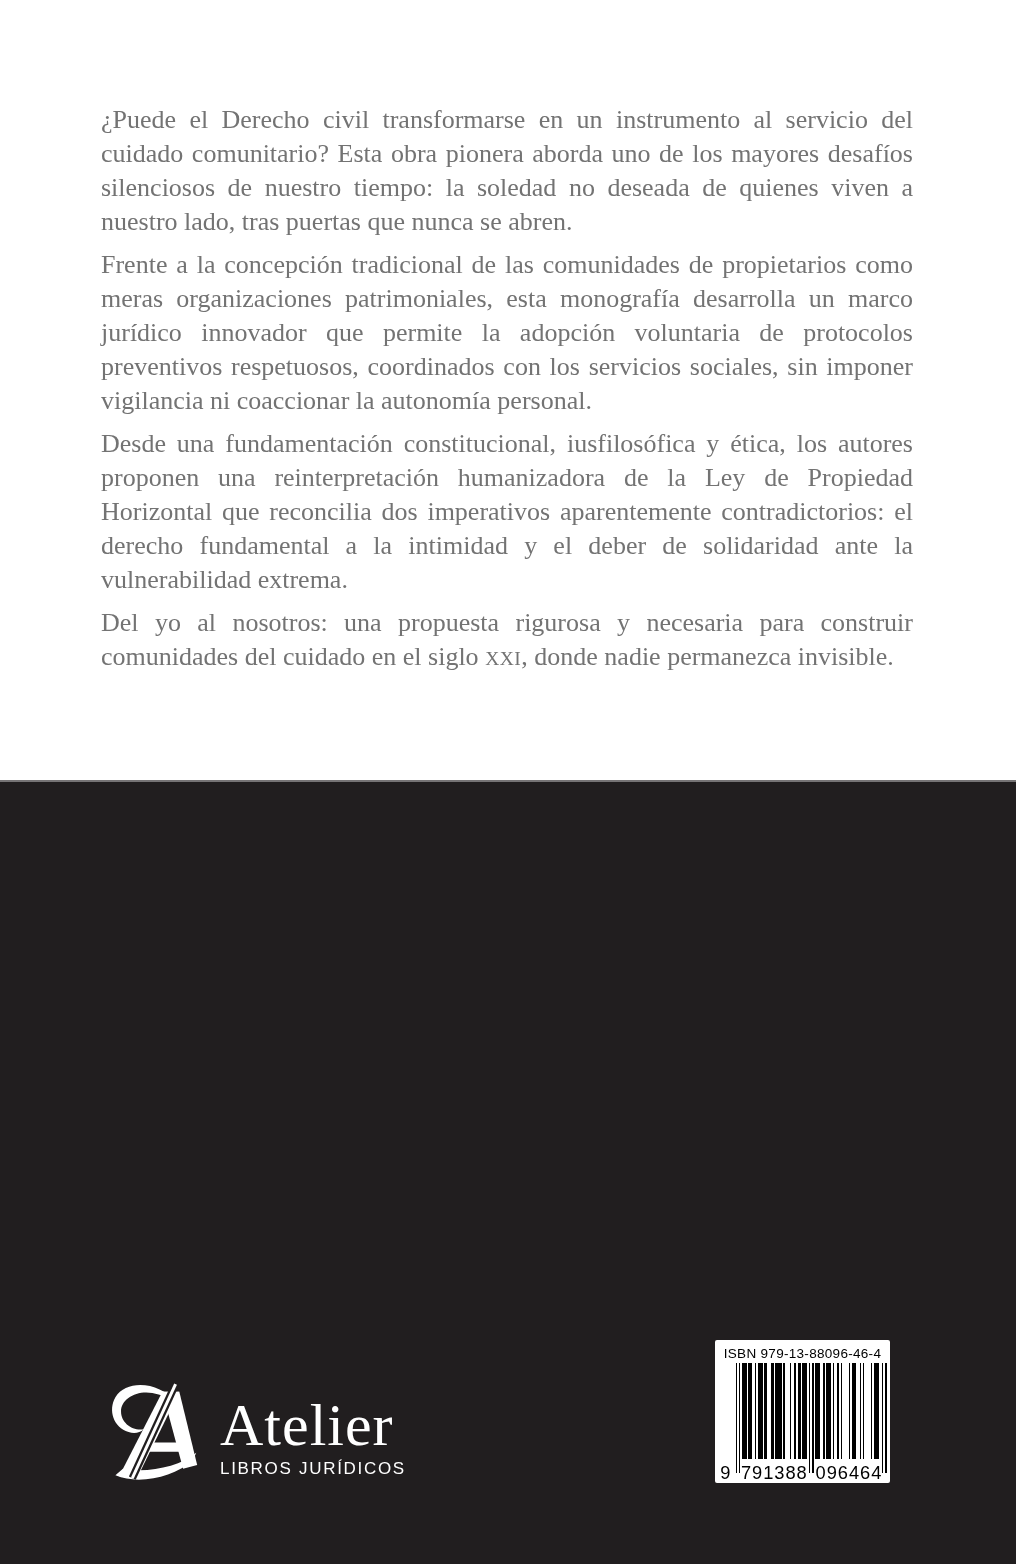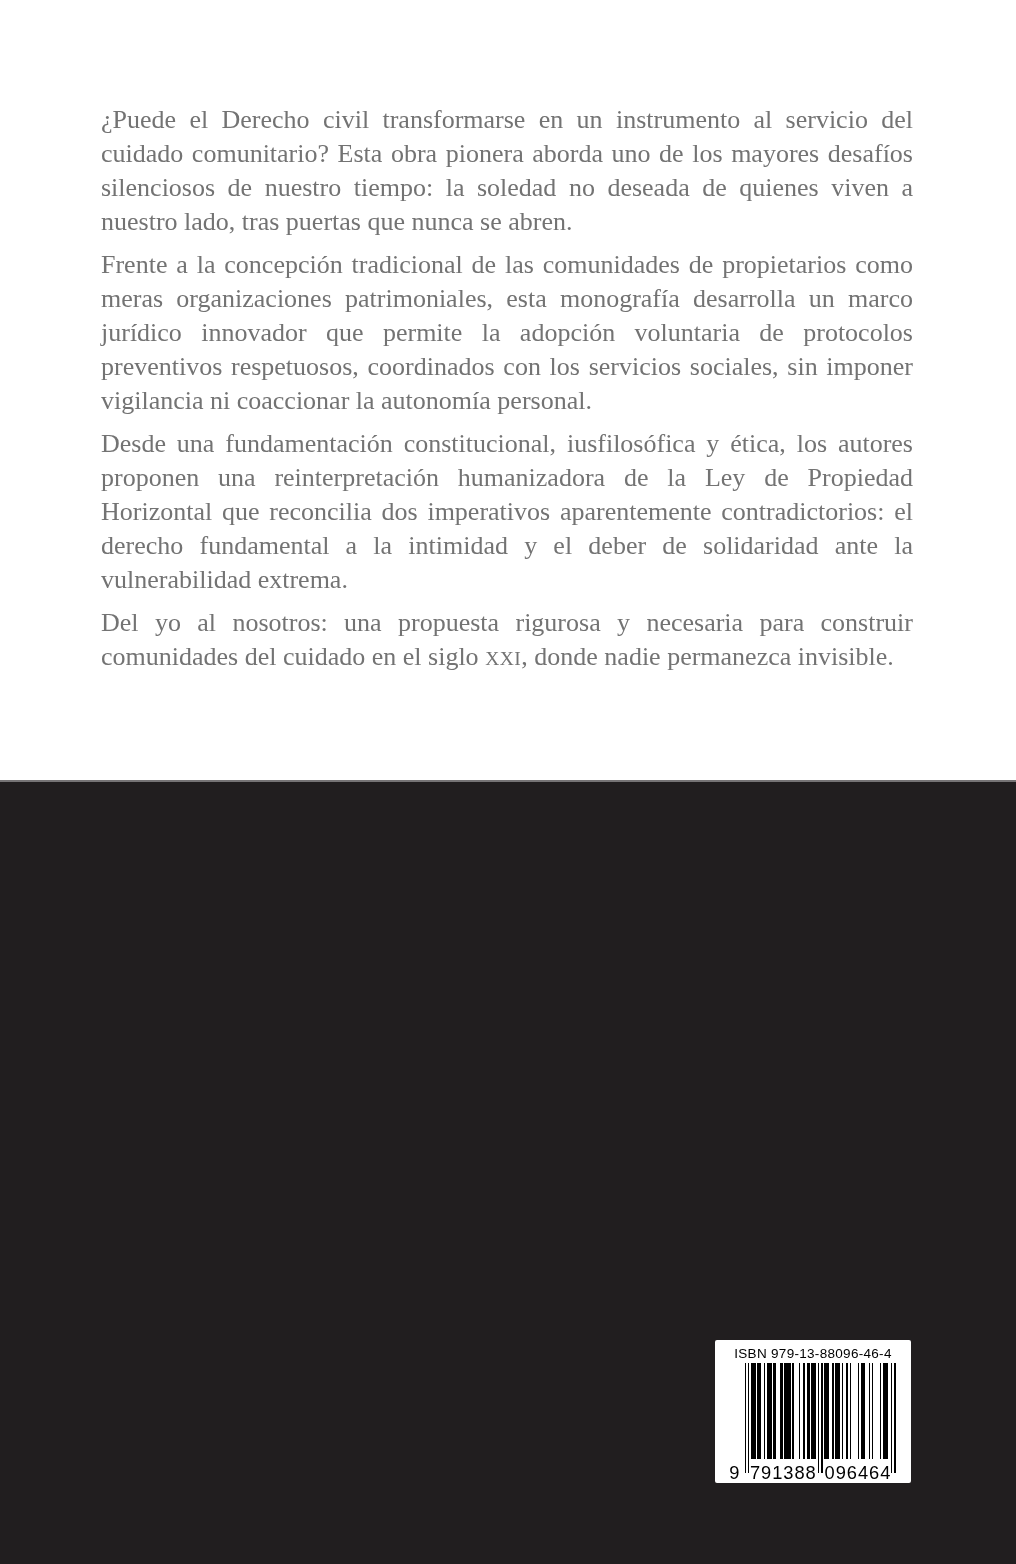--- a/index.html
+++ b/index.html
@@ -32,21 +32,21 @@
     font-family:"Liberation Serif", serif; font-size:60px; line-height:60px;
     color:#ffffff; letter-spacing:1px;
   }
   .pub-tagline {
     font-family:"Liberation Sans", sans-serif; font-size:17px; line-height:18px;
     letter-spacing:1.7px; color:#ffffff; margin-top:5px;
   }
 
   
   .barcode-box {
-    position:absolute; left:715px; top:558px; width:196px; height:143px;
+    position:absolute; left:715px; top:558px; width:175px; height:143px;
     background:#ffffff; border-radius:2px;
   }
   .isbn-label {
     font-family:"Liberation Sans", sans-serif; font-size:13.5px; line-height:15px;
     color:#000000; text-align:center; padding-top:6px; letter-spacing:0.3px;
   }
   #ean { display:block; width:178px; height:118px; margin:2px auto 0 auto; }
   #ean rect { fill:#000000; shape-rendering:crispEdges; }
   #ean text { font-family:"Liberation Sans", sans-serif; font-size:11.5px; fill:#000000; }
 </style>
@@ -57,20 +57,42 @@
 
   <section class="blurb">
     <p>¿Puede el Derecho civil transformarse en un instrumento al servicio del cuidado comunitario? Esta obra pionera aborda uno de los mayores desafíos silenciosos de nuestro tiempo: la soledad no deseada de quienes viven a nuestro lado, tras puertas que nunca se abren.</p>
     <p>Frente a la concepción tradicional de las comunidades de propietarios como meras organizaciones patrimoniales, esta monografía desarrolla un marco jurídico innovador que permite la adopción voluntaria de protocolos preventivos respetuosos, coordinados con los servicios sociales, sin imponer vigilancia ni coaccionar la autonomía personal.</p>
     <p>Desde una fundamentación constitucional, iusfilosófica y ética, los autores proponen una reinterpretación humanizadora de la Ley de Propiedad Horizontal que reconcilia dos imperativos aparentemente contradictorios: el derecho fundamental a la intimidad y el deber de solidaridad ante la vulnerabilidad extrema.</p>
     <p><span>Del yo al nosotros: una propuesta rigurosa y necesaria para construir comunidades del cuidado en el siglo </span><span class="sc">XXI</span><span>, donde nadie permanezca invisible.</span></p>
   </section>
 
   <section class="footer">
 
+    <div class="publisher">
+      <svg class="mark" viewBox="0 0 100 118" aria-hidden="true">
+
+        <path fill="#ffffff" d="M74,25 C58,4 22,0 10,20 C2,34 8,52 24,57 C30,59 36,58 40,54
+                 C28,56 16,47 16,35 C16,20 36,10 56,17 C63,19 70,22 74,25 Z"></path>
+
+        <polygon fill="#ffffff" points="60,14 78,14 34,104 14,104"></polygon>
+
+        <polygon fill="#ffffff" points="60,14 78,14 97,92 82,96"></polygon>
+
+        <polygon fill="#ffffff" points="36,68 88,68 90,78 31,78"></polygon>
+
+        <path fill="#ffffff" d="M10,103 C36,114 72,104 92,88 L96,79 C78,94 44,101 18,96 Z"></path>
+
+        <line x1="28" y1="106" x2="74" y2="6" stroke="#211e1f" stroke-width="8"></line>
+        <line x1="28" y1="106" x2="74" y2="6" stroke="#ffffff" stroke-width="3.2"></line>
+      </svg>
+      <div class="wordmark">
+        <div class="pub-name">Atelier</div>
+        <div class="pub-tagline">LIBROS JURÍDICOS</div>
+      </div>
+    </div>
 
     <div class="barcode-box">
       <div class="isbn-label">ISBN 979-13-88096-46-4</div>
       <svg id="ean" viewBox="-13 0 112 74" aria-hidden="true">
           <rect x="0" y="0" width="1" height="69"></rect>
           <rect x="2" y="0" width="1" height="69"></rect>
           <rect x="4" y="0" width="1" height="60"></rect>
           <rect x="5" y="0" width="1" height="60"></rect>
           <rect x="6" y="0" width="1" height="60"></rect>
           <rect x="8" y="0" width="1" height="60"></rect>

